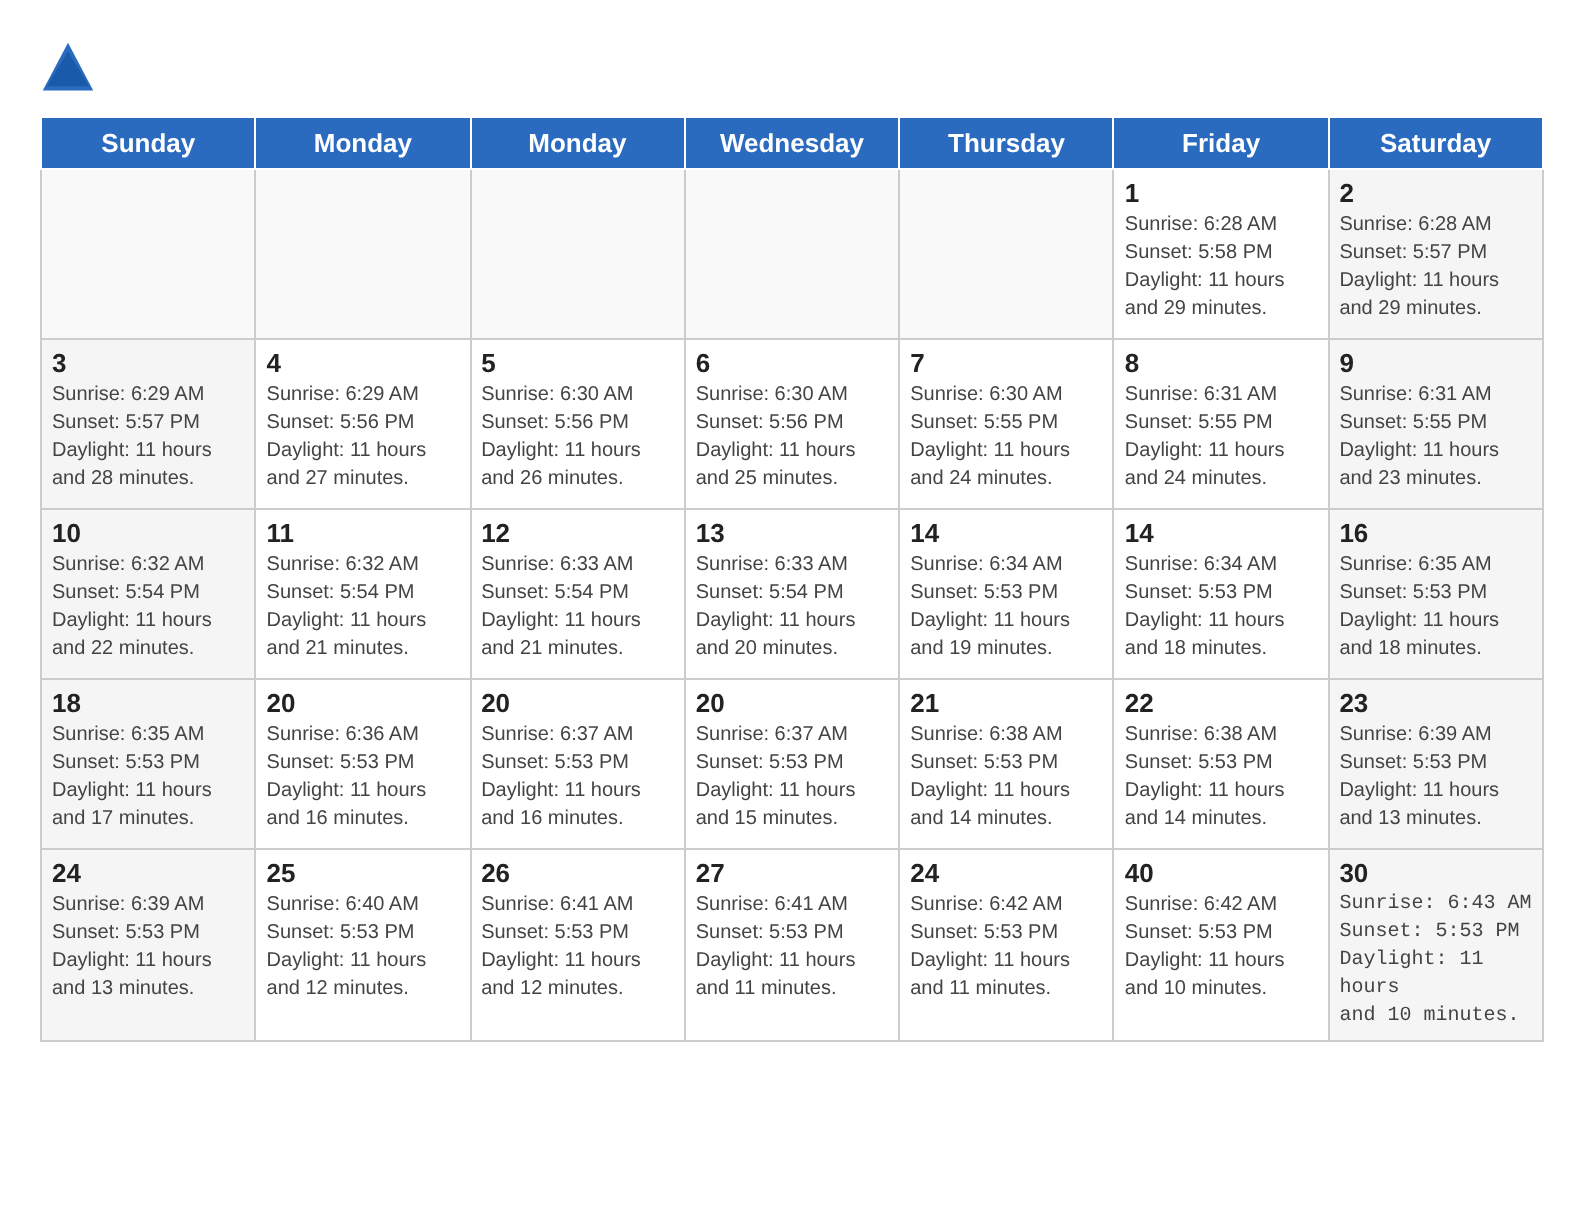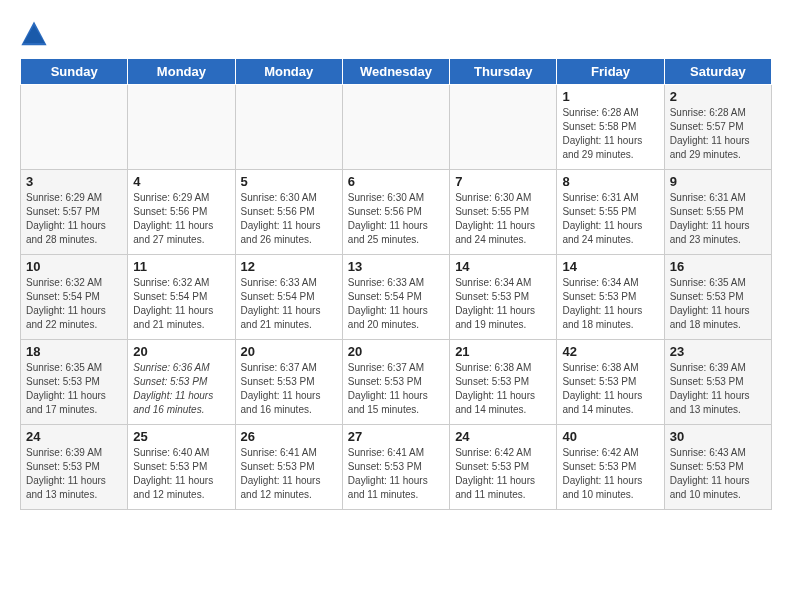--- a/index.html
+++ b/index.html
@@ -252,21 +252,21 @@
         <tr>
           <td>
             <span class="day-number">18</span>
             <div class="day-info" style="white-space: pre-line;">Sunrise: 6:35 AM
 Sunset: 5:53 PM
 Daylight: 11 hours
 and 17 minutes.</div>
           </td>
           <td>
             <span class="day-number">20</span>
-            <div class="day-info" style="white-space: pre-line; font-style: italic;">Sunrise: 6:36 AM
+            <div class="day-info" style="white-space: pre-line;">Sunrise: 6:36 AM
 Sunset: 5:53 PM
 Daylight: 11 hours
 and 16 minutes.</div>
           </td>
           <td>
             <span class="day-number">20</span>
             <div class="day-info" style="white-space: pre-line;">Sunrise: 6:37 AM
 Sunset: 5:53 PM
 Daylight: 11 hours
 and 16 minutes.</div>
@@ -279,21 +279,21 @@
 and 15 minutes.</div>
           </td>
           <td>
             <span class="day-number">21</span>
             <div class="day-info" style="white-space: pre-line;">Sunrise: 6:38 AM
 Sunset: 5:53 PM
 Daylight: 11 hours
 and 14 minutes.</div>
           </td>
           <td>
-            <span class="day-number">42</span>
+            <span class="day-number">22</span>
             <div class="day-info" style="white-space: pre-line;">Sunrise: 6:38 AM
 Sunset: 5:53 PM
 Daylight: 11 hours
 and 14 minutes.</div>
           </td>
           <td>
             <span class="day-number">23</span>
             <div class="day-info" style="white-space: pre-line;">Sunrise: 6:39 AM
 Sunset: 5:53 PM
 Daylight: 11 hours
@@ -338,21 +338,21 @@
           </td>
           <td>
             <span class="day-number">40</span>
             <div class="day-info" style="white-space: pre-line;">Sunrise: 6:42 AM
 Sunset: 5:53 PM
 Daylight: 11 hours
 and 10 minutes.</div>
           </td>
           <td>
             <span class="day-number">30</span>
-            <div class="day-info" style="white-space: pre-line;">Sunrise: 6:43 AM
+            <div class="day-info" style="white-space: pre-line; font-family: Liberation Mono, monospace;">Sunrise: 6:43 AM
 Sunset: 5:53 PM
 Daylight: 11 hours
 and 10 minutes.</div>
           </td>
         </tr>
       </tbody>
   </table>
 </div>
 
 </body></html>

